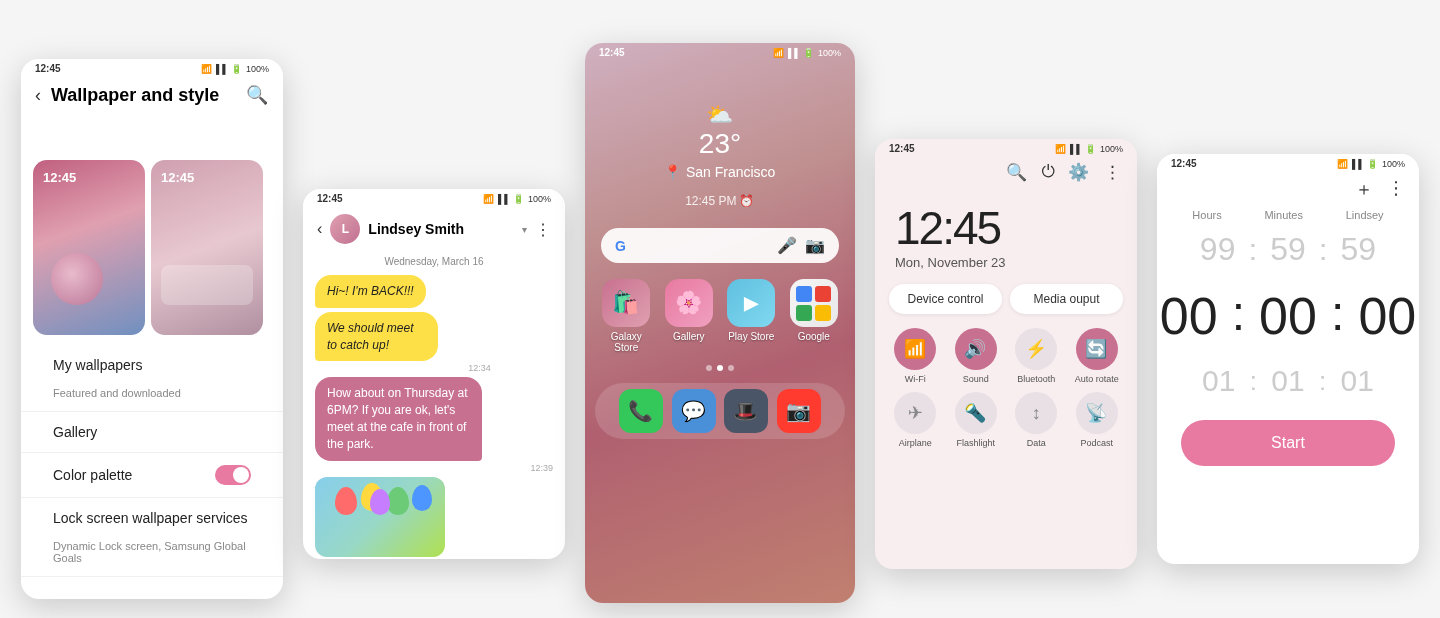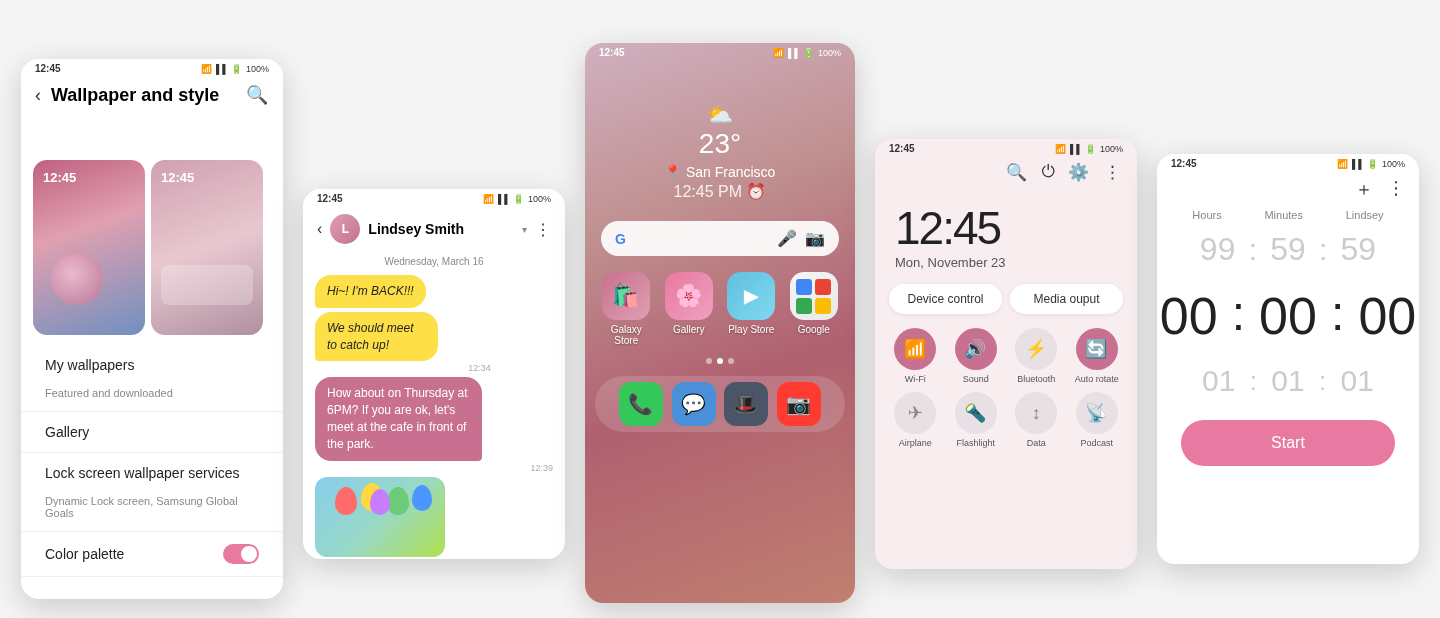--- a/index.html
+++ b/index.html
@@ -85,21 +85,21 @@
       bottom: 30px;
       left: 18px;
       width: 52px;
       height: 52px;
       border-radius: 50%;
       background: radial-gradient(circle at 40% 40%, #f0c0d0, #c07090);
       opacity: 0.85;
     }
     .menu-list { padding: 4px 0; }
     .menu-item {
-      padding: 12px 24px;
+      padding: 12px 32px;
       border-bottom: 1px solid #f0f0f0;
     }
     .menu-item .item-title { font-size: 14px; font-weight: 500; color: #222; }
     .menu-item .item-sub { font-size: 11px; color: #888; margin-top: 14px; }
     .menu-item-row {
       display: flex;
       align-items: center;
       justify-content: space-between;
     }
     .toggle-pill {
@@ -208,21 +208,21 @@
       margin-top: 28px;
     }
     .phone-3 .status-bar { color: #fff; }
     .phone-3 .weather-widget {
       text-align: center;
       padding: 40px 0 20px;
       color: #fff;
     }
     .weather-widget .temp { font-size: 28px; font-weight: 300; }
     .weather-widget .city { font-size: 14px; margin-top: 4px; }
-    .weather-widget .clock-time { font-size: 16px; margin-top: 2px; opacity: 0.85; }
+    .weather-widget .clock-time { font-size: 12px; margin-top: 14px; opacity: 0.85; }
     .search-bar {
       margin: 0 16px 16px;
       background: rgba(255,255,255,0.92);
       border-radius: 24px;
       display: flex;
       align-items: center;
       padding: 8px 14px;
       gap: 8px;
     }
     .search-bar .g-icon {
@@ -466,28 +466,28 @@
   </div>
   <div class="menu-list">
     <div class="menu-item">
       <div class="item-title">My wallpapers</div>
       <div class="item-sub">Featured and downloaded</div>
     </div>
     <div class="menu-item">
       <div class="item-title">Gallery</div>
     </div>
     <div class="menu-item">
-      <div class="item-title">Lock screen wallpaper services</div>
-      <div class="item-sub">Dynamic Lock screen, Samsung Global Goals</div>
-    </div>
-    <div class="menu-item">
       <div class="menu-item-row">
         <div class="item-title">Color palette</div>
         <div class="toggle-pill"></div>
       </div>
+    </div>
+    <div class="menu-item">
+      <div class="item-title">Lock screen wallpaper services</div>
+      <div class="item-sub">Dynamic Lock screen, Samsung Global Goals</div>
     </div>
   </div>
 </div>
 
 <div class="phone phone-2">
   <div class="status-bar">
     <span class="time">12:45</span>
     <div class="icons">
       <span>📶</span>
       <span>▌▌</span>

